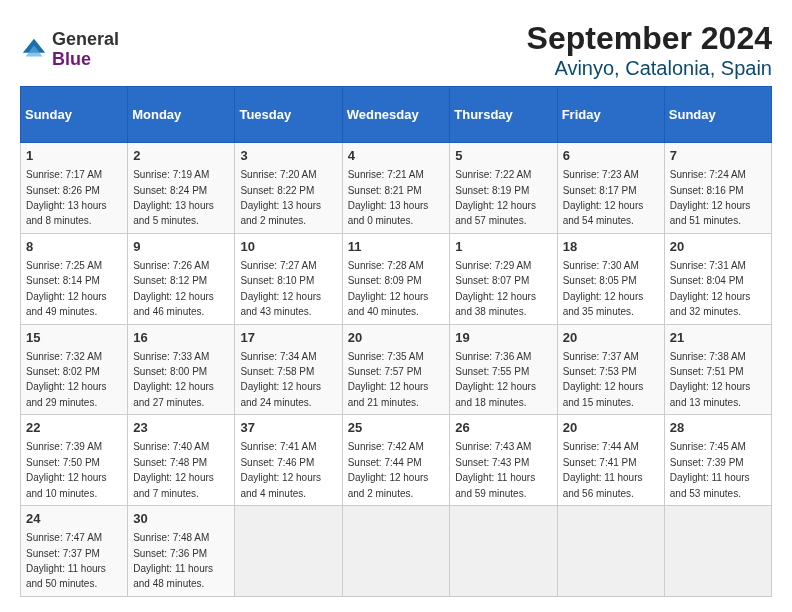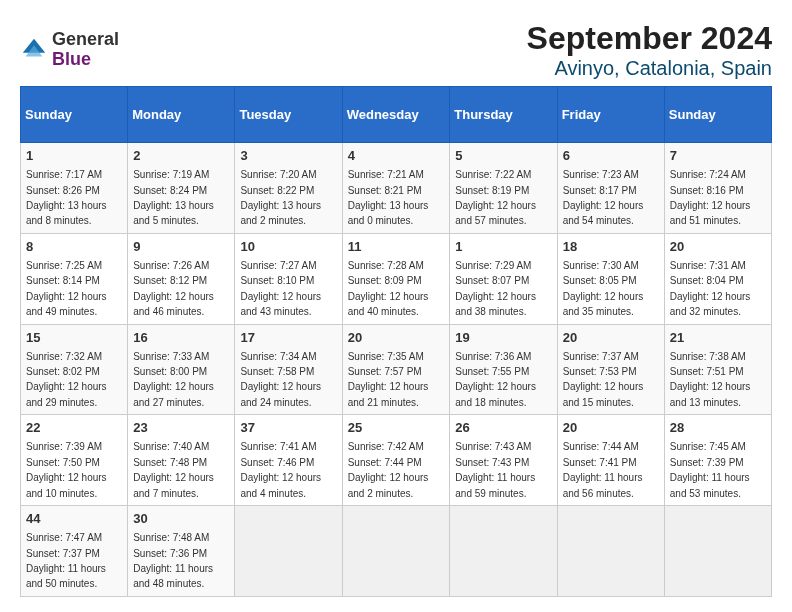--- a/index.html
+++ b/index.html
@@ -148,21 +148,21 @@
       <tr>
         <td><span class="day-num">22</span><span class="day-info">Sunrise: 7:39 AM<br>Sunset: 7:50 PM<br>Daylight: 12 hours<br>and 10 minutes.</span></td>
         <td><span class="day-num">23</span><span class="day-info">Sunrise: 7:40 AM<br>Sunset: 7:48 PM<br>Daylight: 12 hours<br>and 7 minutes.</span></td>
         <td><span class="day-num">37</span><span class="day-info">Sunrise: 7:41 AM<br>Sunset: 7:46 PM<br>Daylight: 12 hours<br>and 4 minutes.</span></td>
         <td><span class="day-num">25</span><span class="day-info">Sunrise: 7:42 AM<br>Sunset: 7:44 PM<br>Daylight: 12 hours<br>and 2 minutes.</span></td>
         <td><span class="day-num">26</span><span class="day-info">Sunrise: 7:43 AM<br>Sunset: 7:43 PM<br>Daylight: 11 hours<br>and 59 minutes.</span></td>
         <td><span class="day-num">20</span><span class="day-info">Sunrise: 7:44 AM<br>Sunset: 7:41 PM<br>Daylight: 11 hours<br>and 56 minutes.</span></td>
         <td><span class="day-num">28</span><span class="day-info">Sunrise: 7:45 AM<br>Sunset: 7:39 PM<br>Daylight: 11 hours<br>and 53 minutes.</span></td>
       </tr>
       <tr>
-        <td><span class="day-num">44</span><span class="day-info">Sunrise: 7:47 AM<br>Sunset: 7:37 PM<br>Daylight: 11 hours<br>and 50 minutes.</span></td>
+        <td><span class="day-num">24</span><span class="day-info">Sunrise: 7:47 AM<br>Sunset: 7:37 PM<br>Daylight: 11 hours<br>and 50 minutes.</span></td>
         <td><span class="day-num">30</span><span class="day-info">Sunrise: 7:48 AM<br>Sunset: 7:36 PM<br>Daylight: 11 hours<br>and 48 minutes.</span></td>
         <td class="empty"></td>
         <td class="empty"></td>
         <td class="empty"></td>
         <td class="empty"></td>
         <td class="empty"></td>
       </tr>
     </tbody>
 </table>
 

